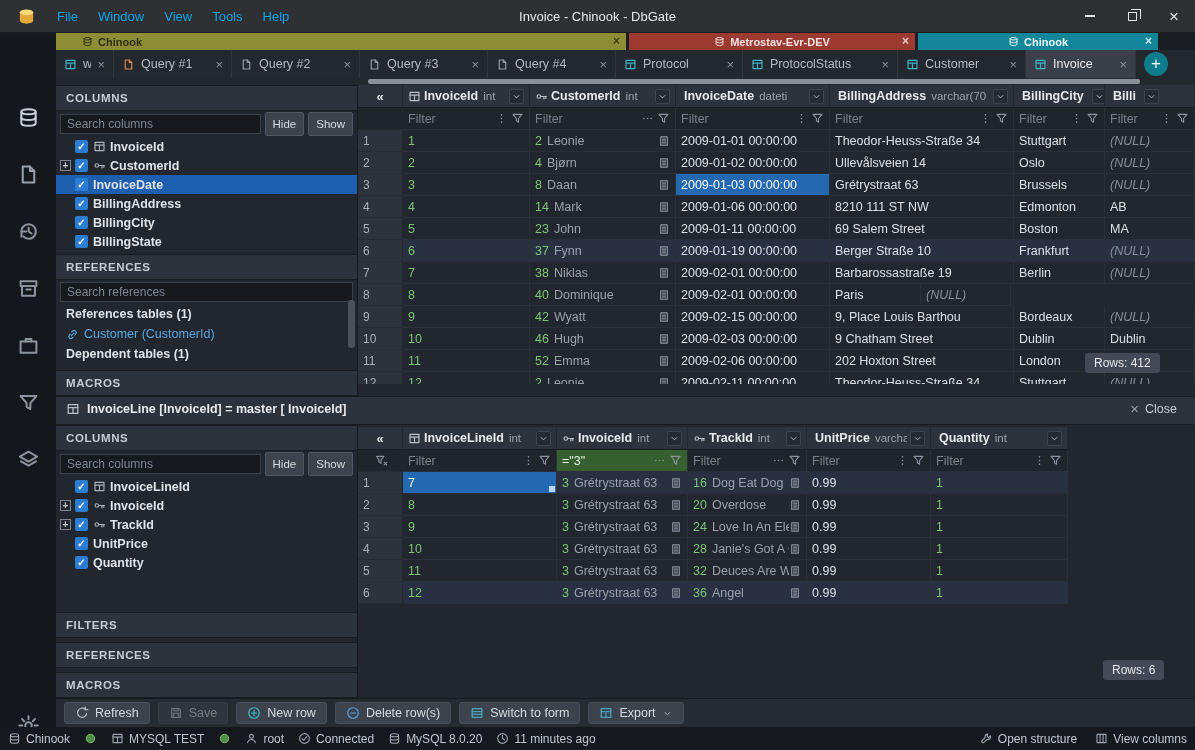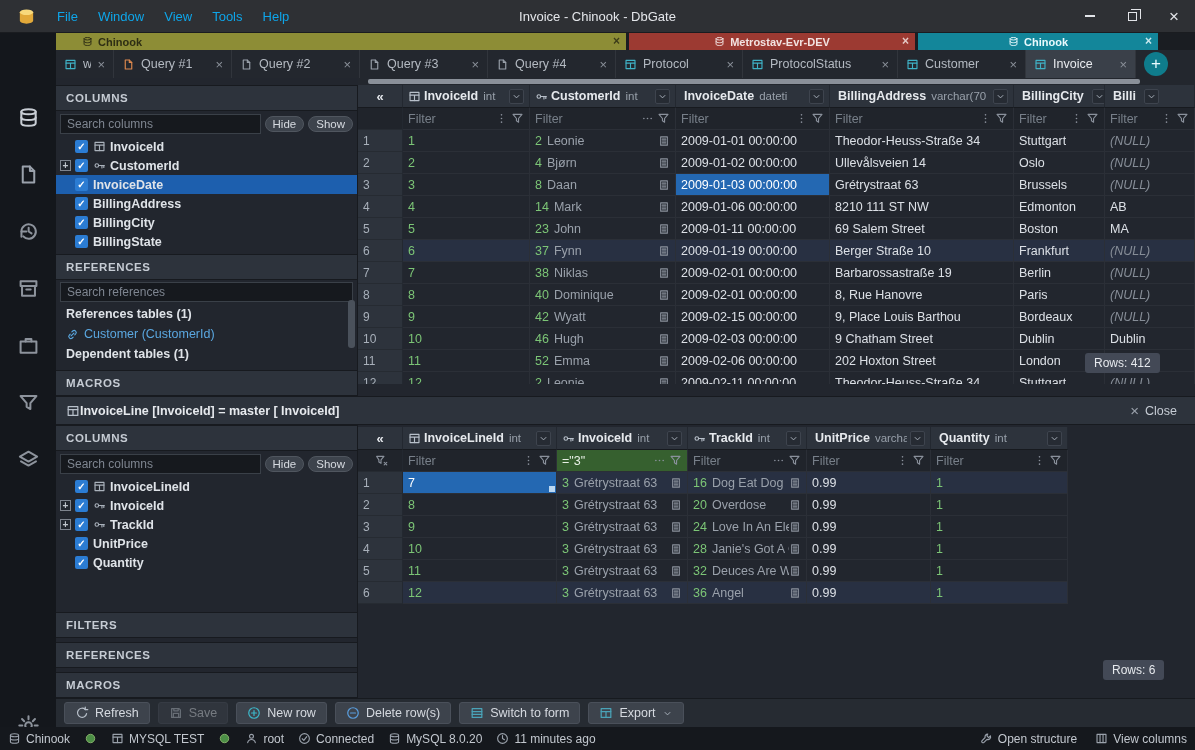--- a/index.html
+++ b/index.html
@@ -67,22 +67,22 @@
   .section-header { flex:none; height:26px; background:#2d333c; border-top:1px solid #171a1f; border-bottom:1px solid #171a1f;
     color:#c6ccd4; font-size:11.5px; font-weight:bold; letter-spacing:.6px; display:flex; align-items:center; padding:0 10px; }
   .sh-gap { margin-top:3px; }
   .sh-push { margin-top:auto; }
   .sh-stack { margin-top:4px; }
   .search-row { flex:none; height:26px; display:flex; align-items:center; gap:4px; padding:0 4px; }
   .search-row.slim { height:24px; }
   .search-input { flex:1; height:20px; background:#16191e; border:1px solid #3a4048; color:#c6ccd4; font-size:12px;
     padding:0 6px; font-family:inherit; min-width:0; }
   .search-input::placeholder { color:#7e8590; }
-  .mini-btn { flex:none; height:16px; background:#3d434c; border:1px solid #50565f; color:#d6dae0; font-size:11.5px;
-    padding:0 7px; border-radius:10px; }
+  .mini-btn { flex:none; height:24px; background:#3d434c; border:1px solid #50565f; color:#d6dae0; font-size:11.5px;
+    padding:0 7px; border-radius:2px; }
   .tree { flex:none; }
   .tree-row { height:19px; display:flex; align-items:center; padding:0 4px; font-size:12.5px; color:#dfe3e8; }
   .tree-row.selected { background:#1d5fae; }
   .gutter { width:15px; flex:none; }
   .expander { width:15px; flex:none; color:#c0c5cc; font-size:10px; line-height:10px; }
   .expander::before { content:''; }
   .expander { display:flex; align-items:center; justify-content:center; }
   .expander { border:none; }
   .expander { position:relative; }
   .expander { font-weight:bold; }
@@ -129,21 +129,21 @@
   .sel-cell .gnum, .sel-cell .gtext { color:#fff; }
   .sel-handle::after { content:''; position:absolute; right:1px; bottom:1px; width:6px; height:6px; background:#bcd8f2; }
   .clear-filter { justify-content:center; }
 
   .rows-badge { position:absolute; background:#434956; color:#e6e9ed; font-size:12px; padding:3px 9px; border-radius:3px; }
   .badge-master { left:1085px; top:353px; }
   .badge-detail { left:1103px; top:660px; }
 
   
   .detailbar { position:absolute; left:56px; top:396px; width:1139px; height:29px; background:#2d333c;
-    border-top:1px solid #171a1f; border-bottom:1px solid #171a1f; display:flex; align-items:center; padding:0 10px; }
+    border-top:1px solid #171a1f; border-bottom:1px solid #171a1f; display:flex; align-items:flex-end; padding:8px 10px; gap:7px; }
   .db-ic { width:14px; height:14px; color:#b8c0ca; }
   .detailbar-title { font-size:12.5px; font-weight:bold; color:#e6e9ed; }
   .closebar { margin-left:auto; display:flex; align-items:center; gap:6px; color:#c6ccd4; font-size:12.5px; padding-right:8px; }
   .closex { font-size:15px; color:#9aa1ab; line-height:1; }
 
   
   .toolbar { position:absolute; left:56px; top:698px; width:1139px; height:29px; background:#262b32;
     display:flex; align-items:center; gap:8px; padding:0 8px; border-top:1px solid #171a1f; }
   .tb-btn { display:flex; align-items:center; gap:6px; height:22px; background:#3d434c; border:1px solid #4a505a;
     border-radius:3px; color:#d6dae0; font-size:12.5px; padding:0 10px; }
@@ -828,23 +828,20 @@
         <span class="icon fk-ic" data-icon="doc">
           <svg viewBox="0 0 16 16" fill="none" stroke="currentColor" stroke-width="1.4" stroke-linecap="round" stroke-linejoin="round">
             <rect x="3.5" y="2.5" width="9" height="11"></rect>
             <path d="M5.5 5.5h5M5.5 8h5M5.5 10.5h5"></path>
           </svg>
         </span>
       </div>
       <div class="g-cell" style="width: 154px;">
         <span class="gtext">2009-02-01 00:00:00</span>
       </div>
-      <div class="g-cell" style="width: 184px;">
-        <span class="gtext">8, Rue Hanovre</span>
-      </div>
       <div class="g-cell" style="width: 91px;">
         <span class="gtext">Paris</span>
       </div>
       <div class="g-cell" style="width: 90px;">
         <span class="null">(NULL)</span>
       </div>
     </div>
     <div class="g-row g-datarow">
       <div class="g-cell g-rownum" style="width: 45px;">9</div>
       <div class="g-cell" style="width: 127px;">

